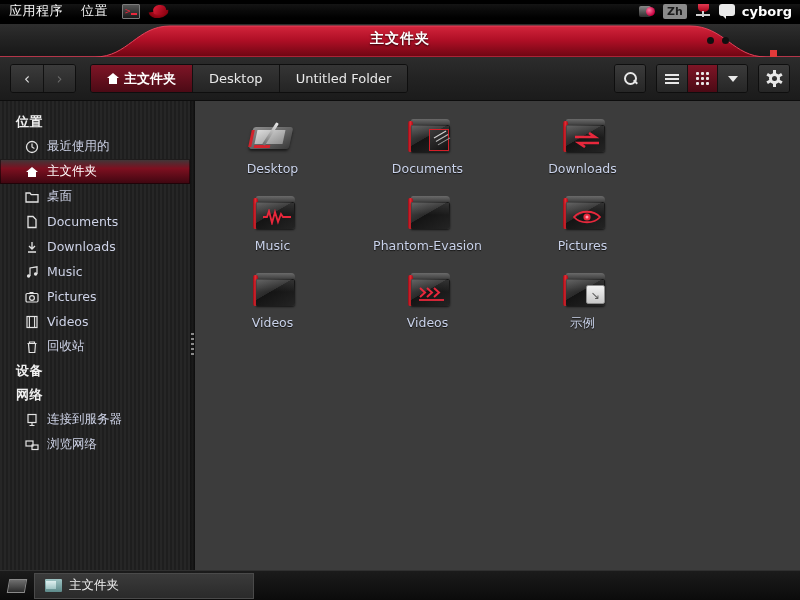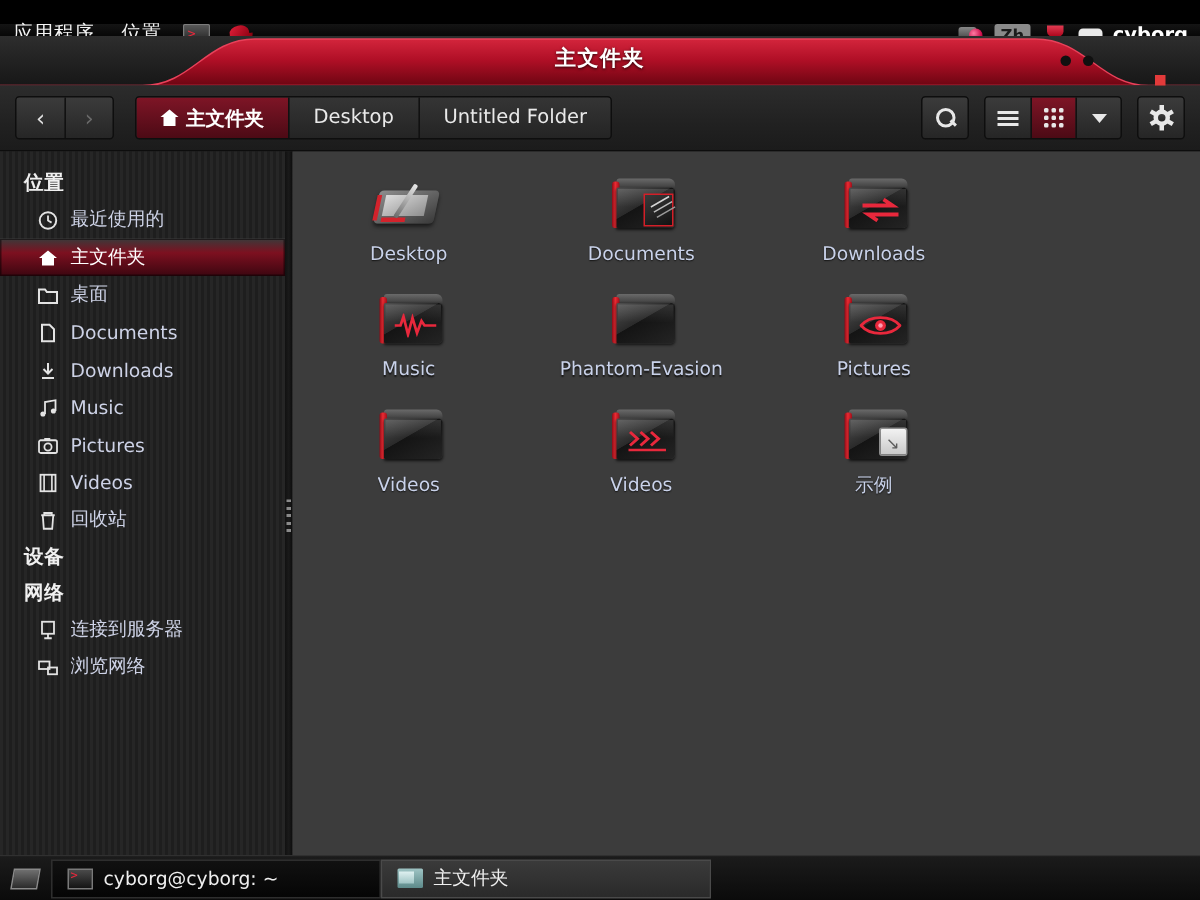--- a/index.html
+++ b/index.html
@@ -7,21 +7,21 @@
     width:800px; height:600px; overflow:hidden;
     background:#000;
     font-family:"DejaVu Sans","Liberation Sans",sans-serif;
     font-size:12px; color:#d7d7d7;
     -webkit-font-smoothing:antialiased;
   }
   #screen { position:relative; width:800px; height:600px; }
 
   
   #toppanel{
-    position:absolute; left:0; top:16px; width:800px; height:14px;
+    position:absolute; left:0; top:4px; width:800px; height:14px;
     background:linear-gradient(to bottom,#141414 0%,#090909 50%,#000 100%);
     display:flex; align-items:center; color:#f2f2f2;
   }
   .tp-menu{ font-size:13px; padding:0 9px; line-height:24px; letter-spacing:.5px;
             color:#f4f4f4; cursor:default; }
   .tp-launch{ width:22px;height:18px;margin:0 3px; display:flex;align-items:center;justify-content:center;}
   .term-ico{ width:18px;height:15px; background:linear-gradient(#555,#1a1a1a);
              border:1px solid #7b7b7b; border-radius:1px; position:relative;}
   .term-ico:before{content:">"; position:absolute; left:2px; top:0px; font-size:9px;
              color:#e8283c; font-family:"DejaVu Sans Mono",monospace; line-height:13px;}
@@ -29,21 +29,21 @@
              background:#e8283c;}
   .hat-ico{ width:20px;height:14px; position:relative;}
   .hat-ico .brim{position:absolute;left:0;top:7px;width:20px;height:7px;
       background:radial-gradient(ellipse at 50% 0%,#d0142a 0%,#85010f 70%,#4a0008 100%);
       border-radius:50%/0 0 100% 100%;transform:rotate(-8deg);}
   .hat-ico .crown{position:absolute;left:4px;top:1px;width:13px;height:9px;
       background:linear-gradient(135deg,#e2203a,#8d0112);border-radius:60% 60% 40% 40%;
       transform:rotate(-12deg);}
   .tp-clock{ position:absolute; left:0; right:0; text-align:center; font-size:12.5px;
       font-weight:bold; color:#fff; pointer-events:none;}
-  .tp-right{ margin-left:auto; display:flex; align-items:flex-end; gap:7px; padding-right:8px; }
+  .tp-right{ margin-left:auto; display:flex; align-items:flex-start; gap:7px; padding-right:8px; }
   .tray-cam{ width:17px;height:15px; position:relative;}
   .tray-cam .body{position:absolute;left:0;top:2px;width:12px;height:11px;
       background:linear-gradient(#888,#2c2c2c);border-radius:2px;}
   .tray-cam .lens{position:absolute;left:7px;top:3px;width:9px;height:9px;border-radius:50%;
       background:radial-gradient(circle at 35% 35%,#ff7aa2,#c4003f 70%,#6b0020);}
   .tray-zh{ font-size:11px; background:#8a8a8a; color:#1b1b1b; padding:1px 4px;
       border-radius:2px; font-weight:bold;}
   .tray-vol{ width:18px;height:14px; position:relative;}
   .tray-vol .cup{position:absolute;left:4px;top:0;width:11px;height:8px;
       background:linear-gradient(#e23b52,#a70016);border-radius:0 0 50% 50%;}
@@ -591,23 +591,19 @@
 
         </div>
       </div>
     </div>
   </div>
 
   <div id="taskbar">
     <div class="tb-show">
         <div class="mini"></div>
       </div>
-    <div class="tbitem a">
-      <span class="tb-term"></span>
-      <span>cyborg@cyborg: ~</span>
-    </div>
     <div class="tbitem b">
       <span class="tb-fold"></span>
       <span>主文件夹</span>
     </div>
   </div>
 
 </div>
 
 </body></html>

